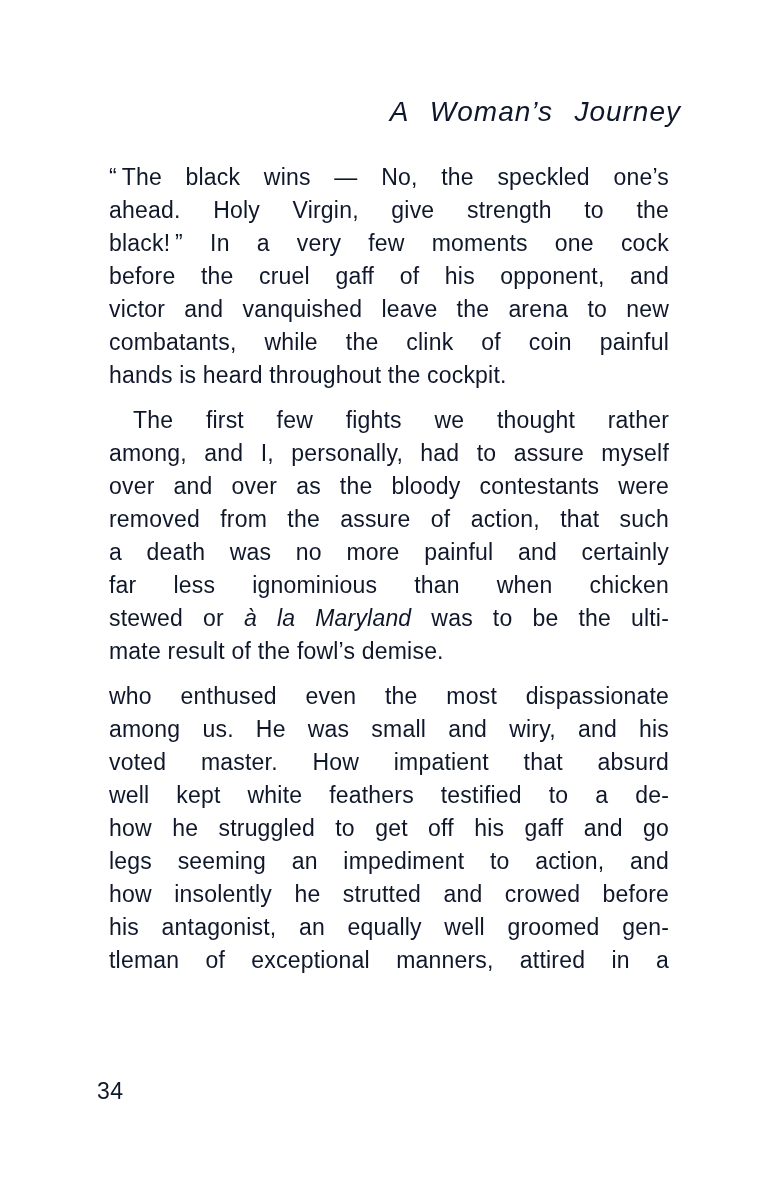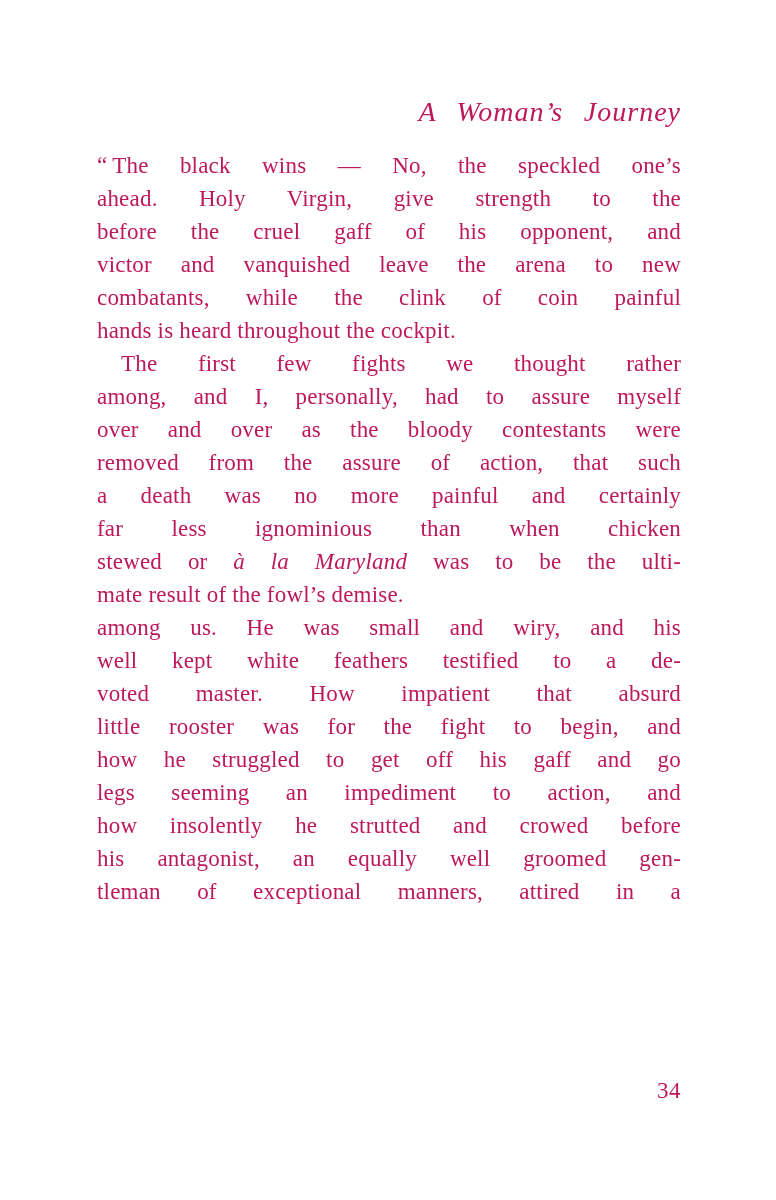--- a/index.html
+++ b/index.html
@@ -6,22 +6,22 @@
   html, body {
     margin: 0;
     padding: 0;
     background: #ffffff;
   }
   .page {
     position: relative;
     width: 776px;
     height: 1200px;
     background: #ffffff;
-    color: #be185d;
-    font-family: Liberation Serif, serif;
+    color: #0f172a;
+    font-family: Liberation Sans, sans-serif;
     overflow: hidden;
   }
   .running-header {
     position: absolute;
     left: 97px;
     top: 96px;
     width: 584px;
     text-align: right;
     font-style: italic;
     font-size: 28px;
@@ -32,21 +32,21 @@
   .textblock {
     position: absolute;
     left: 97px;
     top: 149px;
     width: 584px;
     font-size: 23px;
     line-height: 33px;
     letter-spacing: 0.2px;
   }
   .paragraph {
-    margin: 0;
+    margin: 12px;
     padding: 0;
   }
   .line {
     text-align: justify;
     text-align-last: justify;
     text-justify: inter-word;
     height: 33px;
     overflow: visible;
     white-space: nowrap; 
   }
@@ -58,61 +58,62 @@
     text-indent: 24px;
   }
   .line em {
     font-style: italic;
   }
   .page-number {
     position: absolute;
     left: 97px;
     top: 1078px;
     width: 584px;
-    text-align: right;
+    text-align: left;
     font-size: 23px;
     letter-spacing: 0.5px;
   }
 </style>
 </head>
 <body>
 
 <div class="page">
 
   <div class="running-header">A Woman’s Journey</div>
 
   <div class="textblock">
 
     <div class="paragraph">
       <div class="line">“ The black wins — No, the speckled one’s</div>
       <div class="line">ahead.  Holy Virgin, give strength to the</div>
+      <div class="line">black! ”  In a very few moments one cock</div>
       <div class="line">before the cruel gaff of his opponent, and</div>
       <div class="line">victor and vanquished leave the arena to new</div>
       <div class="line">combatants, while the clink of coin painful</div>
       <div class="line nojust">hands is heard throughout the cockpit.</div>
     </div>
 
     <div class="paragraph">
       <div class="line indent">The first few fights we thought rather</div>
       <div class="line">among, and I, personally, had to assure myself</div>
       <div class="line">over and over as the bloody contestants were</div>
       <div class="line">removed from the assure of action, that such</div>
       <div class="line">a death was no more painful and certainly</div>
       <div class="line">far less ignominious than when chicken</div>
       <div class="line">
         <span>stewed or </span><em>à la Maryland</em><span> was to be the ulti-</span>
       </div>
       <div class="line nojust">mate result of the fowl’s demise.</div>
     </div>
 
     <div class="paragraph">
+      <div class="line">who enthused even the most dispassionate</div>
       <div class="line">among us.  He was small and wiry, and his</div>
+      <div class="line">voted master.  How impatient that absurd</div>
       <div class="line">well kept white feathers testified to a de-</div>
-      <div class="line">voted master.  How impatient that absurd</div>
-      <div class="line">little rooster was for the fight to begin, and</div>
       <div class="line">how he struggled to get off his gaff and go</div>
       <div class="line">legs seeming an impediment to action, and</div>
       <div class="line">how insolently he strutted and crowed before</div>
       <div class="line">his antagonist, an equally well groomed gen-</div>
       <div class="line">tleman of exceptional manners, attired in a</div>
     </div>
 
   </div>
 
   <div class="page-number">34</div>

